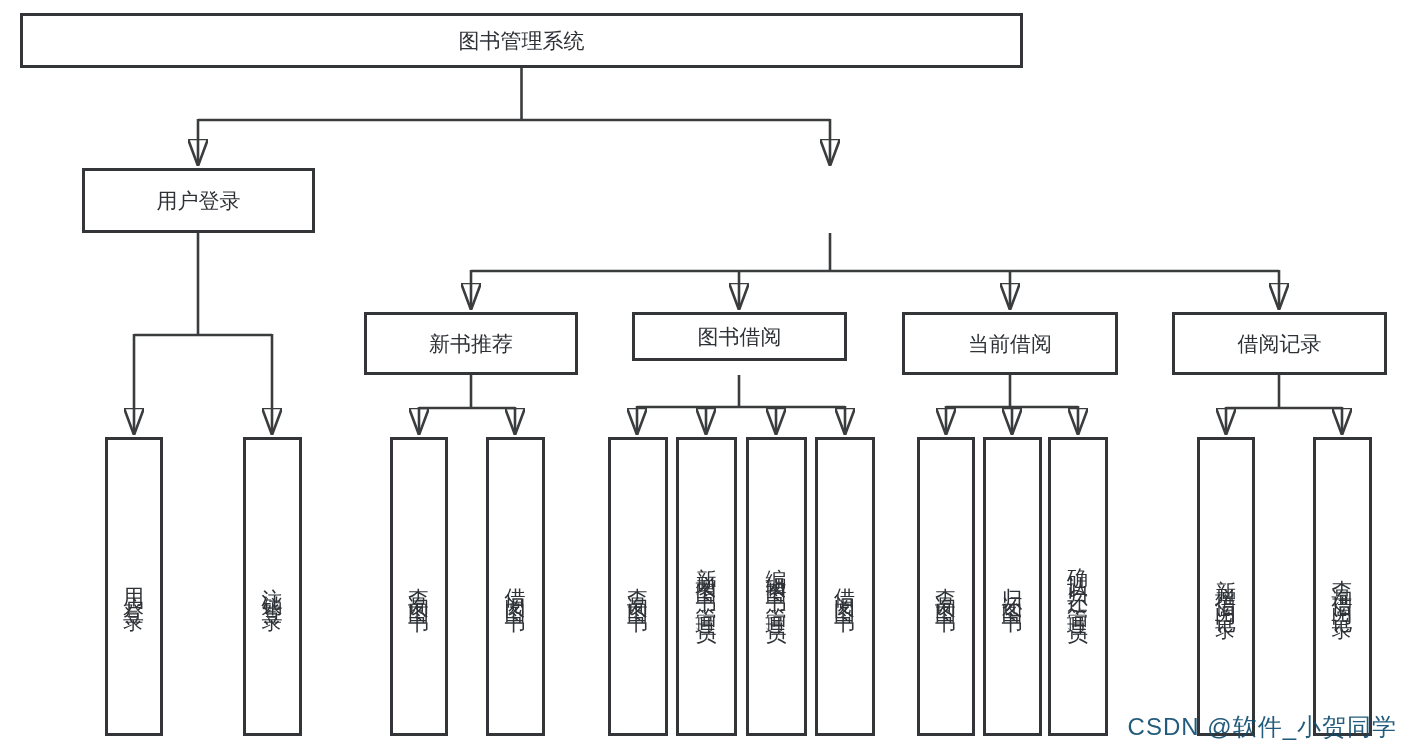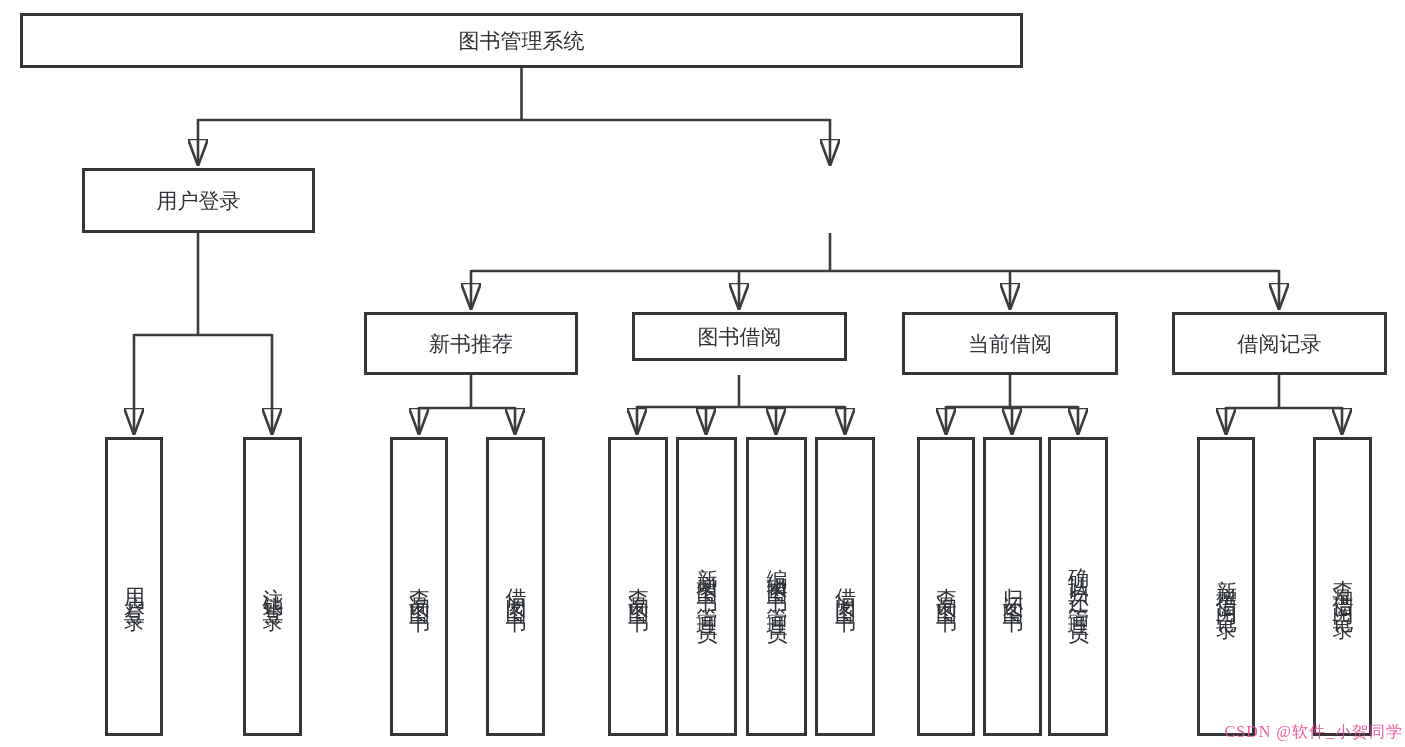--- a/index.html
+++ b/index.html
@@ -7,21 +7,20 @@
     padding: 0;
     background: #ffffff;
     font-family: "Liberation Sans", "DejaVu Sans", sans-serif;
   }
   #stage {
     position: relative;
     width: 1405px;
     height: 747px;
     background: #ffffff;
     overflow: hidden;
-    font-family: Liberation Serif, serif;
   }
   .node {
     position: absolute;
     box-sizing: border-box;
     background: #ffffff;
     border: 3px solid #333538;
     display: flex;
     align-items: center;
     justify-content: center;
     color: #2e3237;
@@ -43,24 +42,24 @@
     z-index: 1;
     pointer-events: none;
   }
   #connectors path {
     stroke: #3a3c3e;
     stroke-width: 2.6;
     fill: none;
   }
   .watermark {
     position: absolute;
-    right: 2px;
+    right: 8px;
     bottom: 4px;
-    font-size: 16px;
-    color: #ec4899;
+    font-size: 24px;
+    color: #0c4a6e;
     opacity: 0.9;
     z-index: 3;
     letter-spacing: 1px;
     white-space: nowrap;
   }
 </style>
 </head>
 <body>
 
 <div id="stage">

